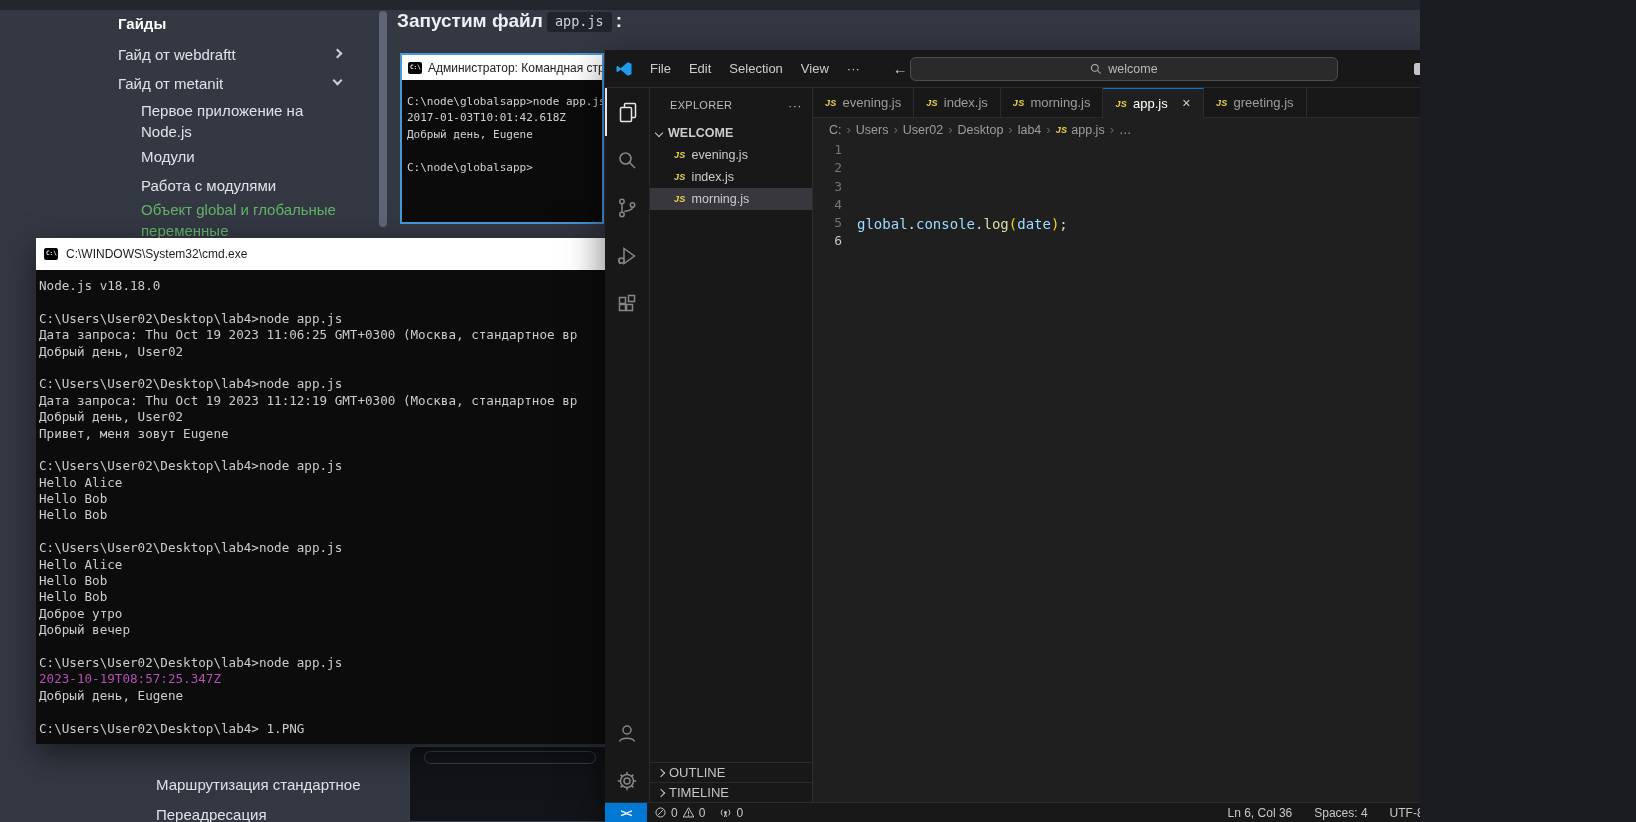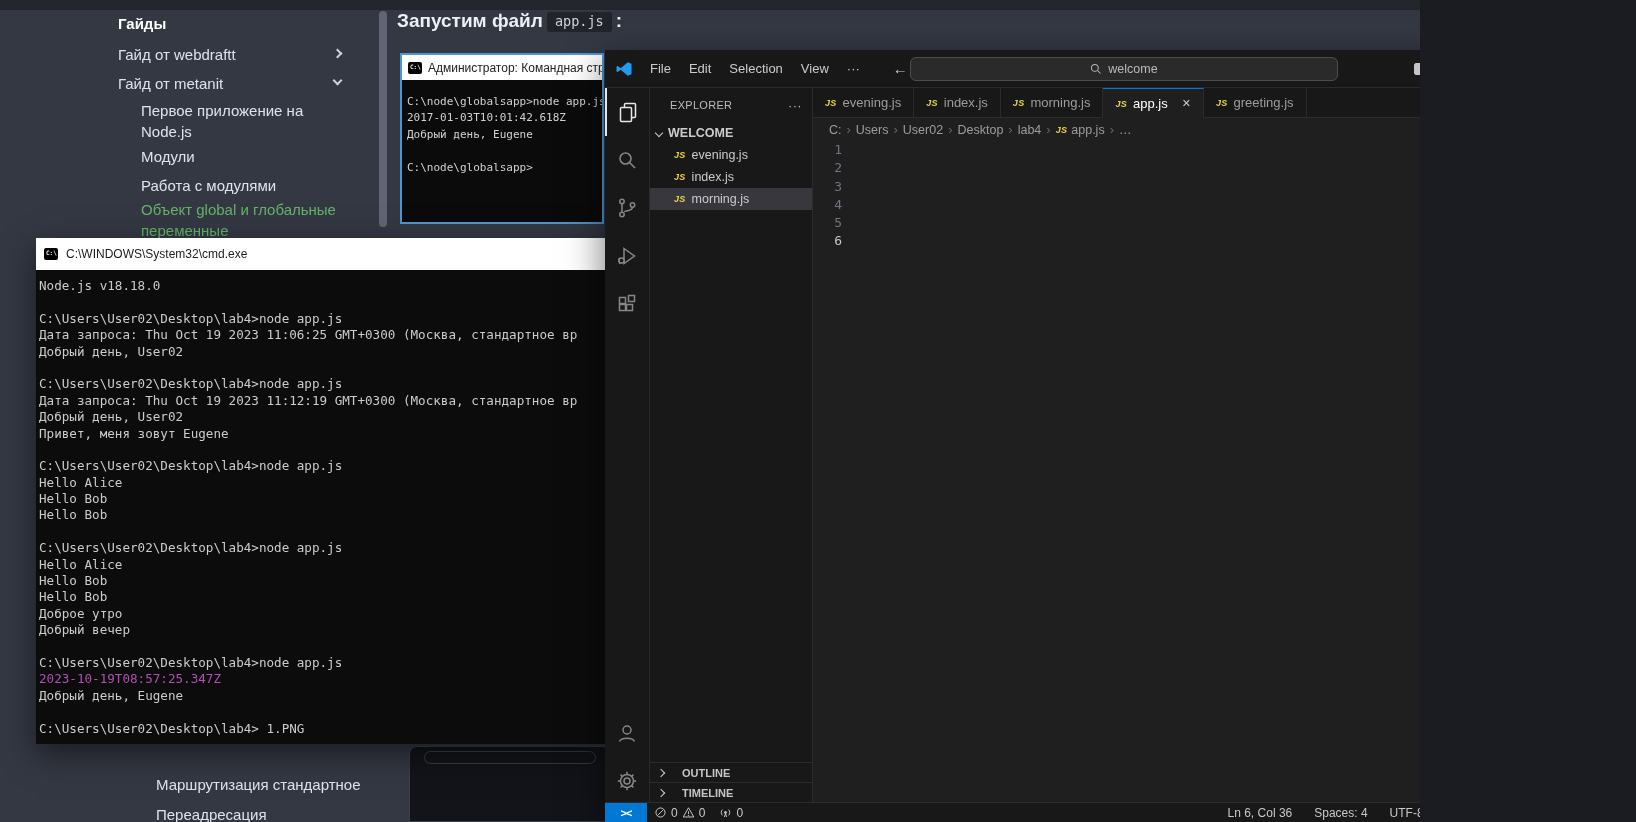--- a/index.html
+++ b/index.html
@@ -113,21 +113,21 @@
   .explorer{position:absolute;left:45px;top:38px;width:163px;bottom:20px;background:#181818;border-right:1px solid #2b2b2b}
   .exp-header{height:34px;display:flex;align-items:center;padding:0 10px 0 20px;font-size:11px;color:#bcbcbc;letter-spacing:.3px}
   .exp-more{margin-left:auto;color:#bbb;font-size:13px;cursor:pointer}
   .folder-row{height:22px;display:flex;align-items:center;gap:6px;padding-left:6px;font-weight:700;font-size:12.5px;color:#ccc;cursor:pointer}
   .file-row{height:22px;display:flex;align-items:center;gap:6px;padding-left:24px;font-size:12.5px;color:#ccc;cursor:pointer}
   .file-row.selected{background:#37373d}
   .s-chev{width:6px;height:6px;border-right:1.6px solid #ccc;border-bottom:1.6px solid #ccc;flex:none}
   .s-chev.down{transform:rotate(45deg)}
   .s-chev.right{transform:rotate(-45deg)}
   .exp-sections{position:absolute;left:0;right:0;bottom:0}
-  .section-row{height:20px;border-top:1px solid #2b2b2b;display:flex;align-items:center;gap:18px;padding-left:8px;font-size:11px;font-weight:700;color:#c5c5c5;cursor:pointer}
+  .section-row{height:20px;border-top:1px solid #2b2b2b;display:flex;align-items:center;gap:5px;padding-left:8px;font-size:13px;font-weight:400;color:#c5c5c5;cursor:pointer}
 
   .statusbar{position:absolute;left:0;bottom:0;right:0;height:20px;background:#181818;border-top:1px solid #2b2b2b;display:flex;align-items:center;font-size:12px;color:#c8c8c8}
   .remote{width:42px;height:19px;background:#0078d4;color:#fff;display:flex;align-items:center;justify-content:center;font-weight:700;font-size:11px;letter-spacing:-1px;cursor:pointer}
   .sb-group{display:flex;align-items:center;gap:4px;padding:0 7px;cursor:pointer}
   .sb-right{margin-left:auto;display:flex;align-items:center;gap:22px;padding-right:26px}
   .sb-item{cursor:pointer;display:flex;align-items:center;gap:5px}
   svg{display:block}
 </style>
 </head>
 <body>
@@ -378,20 +378,21 @@
           </div>
           <div class="code-row">
             <div class="gutter">3</div>
           </div>
           <div class="code-row">
             <div class="gutter">4</div>
             <div class="line-box"></div>
           </div>
           <div class="code-row">
             <div class="gutter">5</div>
+            <div class="line-box"><span class="tk-pr">global</span><span class="tk-pl">.</span><span class="tk-pr">console</span><span class="tk-pl">.</span><span class="tk-fn">log</span><span class="tk-b1">(</span><span class="tk-pr">date</span><span class="tk-b1">)</span><span class="tk-pl">;</span></div>
           </div>
           <div class="code-row">
             <div class="gutter cur">6</div>
           </div>
         </div>
       <div class="minimap" id="vsc-minimap">
           <div class="mm-row">
             <span class="mm-seg" style="width: 10px; background: rgb(86, 125, 168);"></span>
             <span class="mm-seg" style="width: 13px; background: rgb(90, 138, 150);"></span>
             <span class="mm-seg" style="width: 5px; background: rgb(153, 145, 79);"></span>

